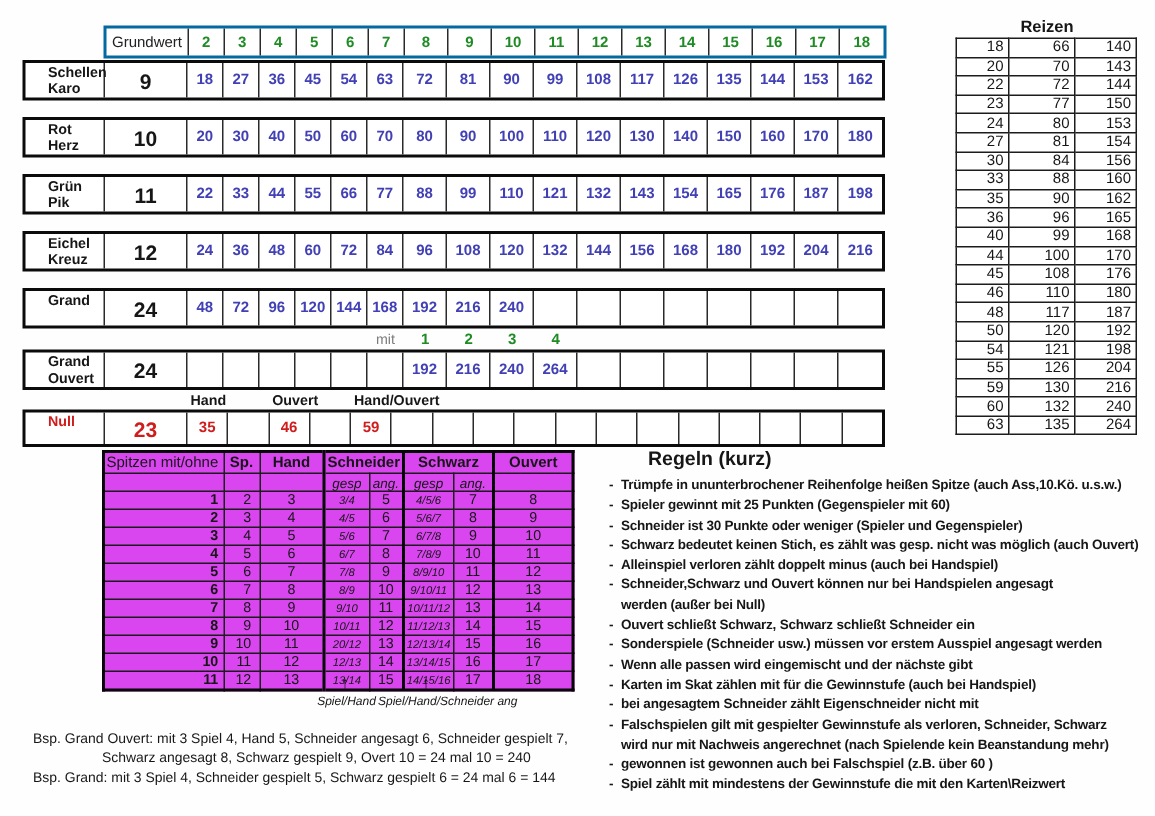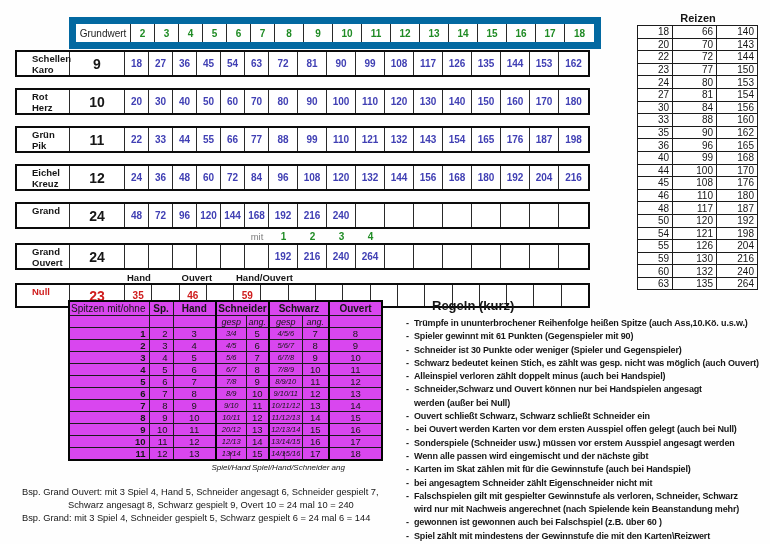--- a/index.html
+++ b/index.html
@@ -4,21 +4,21 @@
 <style>
   html,body{margin:0;padding:0;}
   body{
     width:770px;height:544px;background:#fefefe;position:relative;
     font-family:"Liberation Sans","DejaVu Sans",sans-serif;color:#161616;
     overflow:hidden;
   }
   
   #top-table{position:absolute;left:15px;top:17px;}
   .trow{display:flex;width:fit-content;}
-  .thead{border:7px solid #0369a1;height:32px;margin-left:54px;margin-bottom:1px;background:#fff;box-sizing:border-box;}
+  .thead{border:2px solid #0369a1;height:22px;margin-left:54px;margin-bottom:1px;background:#fff;box-sizing:border-box;}
   .hc{box-sizing:border-box;border-right:1px solid #2a2a2a;display:flex;align-items:center;justify-content:center;}
   .hc.grundw{width:55px;font-size:10px;color:#222;}
   .hc.mult{font-weight:bold;font-size:10px;color:#1f8b24;}
   .hc.n{width:24px}.hc.w{width:29px}
   .trow > :last-child{border-right:none;}
   .game{border:2px solid #0b0b0b;height:27px;margin-bottom:11px;background:#fff;box-sizing:border-box;}
   .game.mb0{margin-bottom:0;}
   .lcell{width:53px;box-sizing:border-box;border-right:1px solid #2a2a2a;padding:2px 0 0 15px;}
   .labline{font-weight:bold;font-size:9.5px;line-height:10.5px;white-space:nowrap;}
   .gcell{width:55px;box-sizing:border-box;border-right:1px solid #2a2a2a;display:flex;align-items:center;justify-content:center;font-weight:bold;font-size:14px;}
@@ -540,28 +540,27 @@
 
 <div class="arrow" style="left:227px;top:449px;">↑</div>
 <div class="arrow" style="left:281px;top:449px;">↑</div>
 <div class="arrowlab" style="left:196px;top:463px;width:70px;text-align:center;">Spiel/Hand</div>
 <div class="arrowlab" style="left:252px;top:463px;">Spiel/Hand/Schneider ang</div>
 
 <div id="regeln">
   <div id="regeln-title">Regeln (kurz)</div>
   <div id="regeln-lines">
       <div class="rline"><span class="dash">-</span><span>Trümpfe in ununterbrochener Reihenfolge heißen Spitze (auch Ass,10.Kö. u.s.w.)</span></div>
-      <div class="rline"><span class="dash">-</span><span>Spieler gewinnt mit 61 Punkten (Gegenspieler mit 90)</span></div>
+      <div class="rline"><span class="dash">-</span><span>Spieler gewinnt mit 25 Punkten (Gegenspieler mit 60)</span></div>
       <div class="rline"><span class="dash">-</span><span>Schneider ist 30 Punkte oder weniger (Spieler und Gegenspieler)</span></div>
       <div class="rline"><span class="dash">-</span><span>Schwarz bedeutet keinen Stich, es zählt was gesp. nicht was möglich (auch Ouvert)</span></div>
       <div class="rline"><span class="dash">-</span><span>Alleinspiel verloren zählt doppelt minus (auch bei Handspiel)</span></div>
       <div class="rline"><span class="dash">-</span><span>Schneider,Schwarz und Ouvert können nur bei  Handspielen angesagt</span></div>
       <div class="rline cont"><span>werden (außer bei Null)</span></div>
       <div class="rline"><span class="dash">-</span><span>Ouvert schließt Schwarz, Schwarz schließt Schneider ein</span></div>
-      <div class="rline"><span class="dash">-</span><span>bei Ouvert werden Karten vor dem ersten Ausspiel offen gelegt (auch bei Null)</span></div>
       <div class="rline"><span class="dash">-</span><span>Sonderspiele (Schneider usw.) müssen vor erstem Ausspiel angesagt werden</span></div>
       <div class="rline"><span class="dash">-</span><span>Wenn alle passen wird eingemischt und der nächste gibt</span></div>
       <div class="rline"><span class="dash">-</span><span>Karten im Skat zählen mit für die Gewinnstufe (auch bei Handspiel)</span></div>
       <div class="rline"><span class="dash">-</span><span>bei angesagtem Schneider zählt Eigenschneider nicht mit</span></div>
       <div class="rline"><span class="dash">-</span><span>Falschspielen gilt mit gespielter Gewinnstufe als verloren, Schneider, Schwarz</span></div>
       <div class="rline cont"><span>wird nur mit Nachweis angerechnet (nach Spielende kein Beanstandung mehr)</span></div>
       <div class="rline"><span class="dash">-</span><span>gewonnen ist gewonnen auch bei Falschspiel (z.B. über 60 )</span></div>
       <div class="rline"><span class="dash">-</span><span>Spiel zählt mit mindestens der Gewinnstufe die mit den Karten\Reizwert</span></div>
       <div class="rline cont"></div>
     </div>

